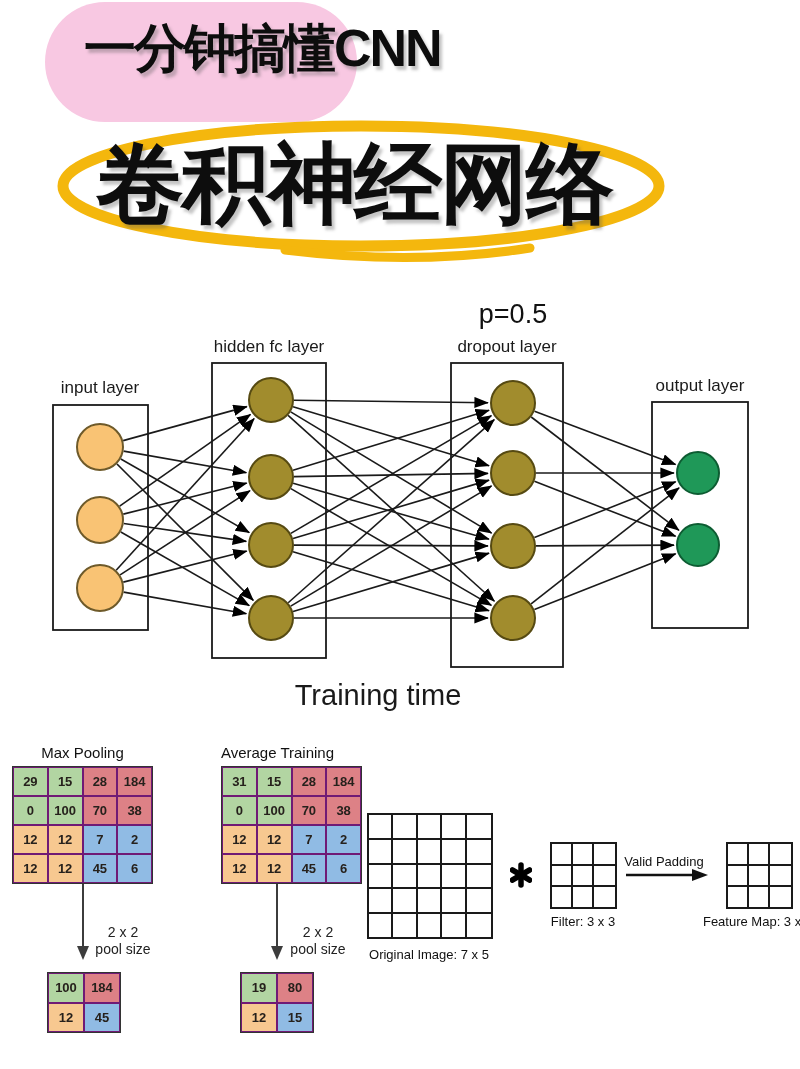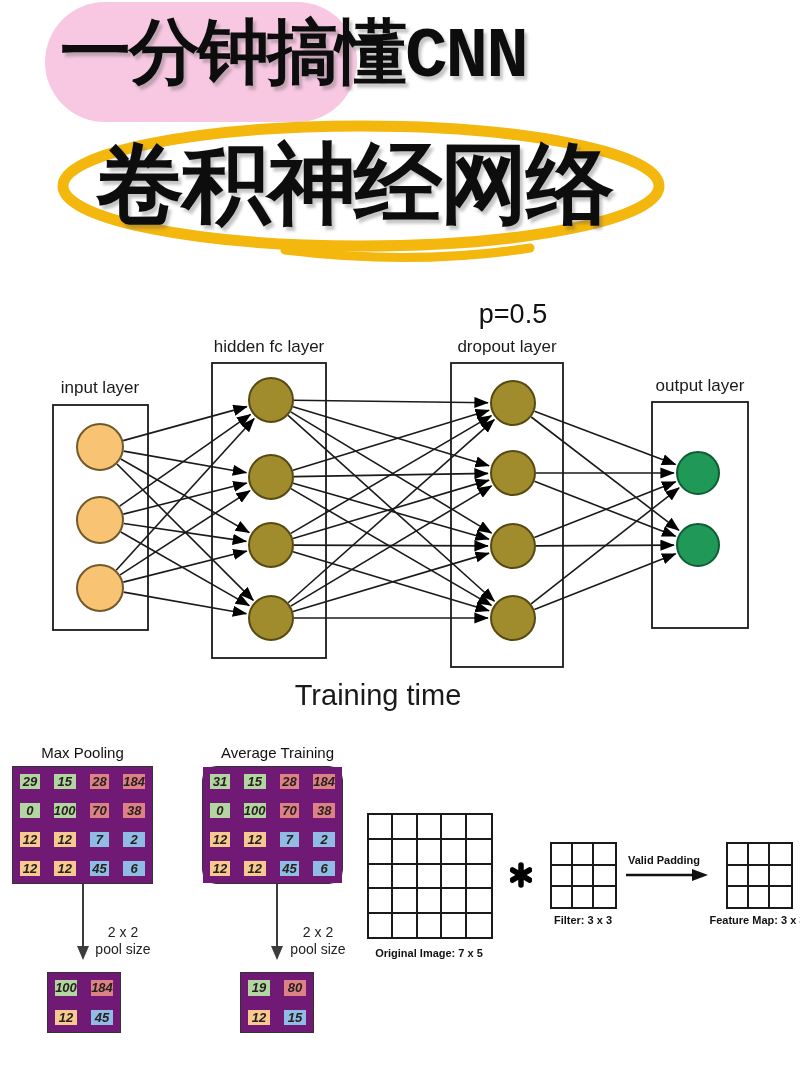--- a/index.html
+++ b/index.html
@@ -3,41 +3,41 @@
 <meta charset="utf-8">
 <style>
   * { margin:0; padding:0; box-sizing:border-box; }
   html,body { width:800px; height:1069px; background:#fff; font-family:"Liberation Sans",sans-serif; position:relative; overflow:hidden; }
   .abs { position:absolute; }
 
   
   .pink-blob { left:45px; top:2px; width:312px; height:120px; border-radius:62px; }
   .title-line { font-weight:900; color:#0d0d0d; white-space:nowrap; line-height:1;
                 text-shadow:3px 4px 3px rgba(90,90,90,.35); letter-spacing:-2px; }
-  .title-1 { left:60px; top:22px; font-size:71px;font-family:Liberation Mono, monospace; }
+  .title-1 { left:84px; top:22px; font-size:52px; }
   .title-2 { left:96px; top:140px; font-size:88px; }
 
   
   .net-svg { left:0; top:285px; }
   .net-svg text { font-family:"Liberation Sans",sans-serif; }
 
   
   .pool-title { font-size:15px; color:#111; text-align:center; }
   .pool-grid { display:grid; border:1.5px solid #333; }
-  .pcell { border:7px solid #701a75; display:flex; align-items:center; justify-content:center;
-           font-size:13px; font-weight:bold; color:#26211c;font-style:italic; }
+  .pcell { border:1px solid #701a75; display:flex; align-items:center; justify-content:center;
+           font-size:13px; font-weight:bold; color:#26211c; }
   .grid-4 { width:141px; height:118px; }
   .grid-2 { width:74px; height:61px; }
   .pool-size-label { width:70px; text-align:center; font-size:14px; color:#222; line-height:17px;margin-top:16px; }
 
   
   .egrid { display:grid; border:2px solid #1a1a1a; background:#fff; }
   .ecell { border-right:2px solid #1a1a1a; border-bottom:2px solid #1a1a1a; }
   .egrid .ecell:nth-last-child(-n+1) { }
-  .conv-label { font-weight:bold; font-size:11px; color:#111; text-align:center; white-space:nowrap; }
+  .conv-label { font-weight:normal; font-size:13px; color:#111; text-align:center; white-space:nowrap; }
 </style>
 </head>
 <body>
 
 <div class="abs pink-blob" style="background: rgb(248, 200, 226);"></div>
 
 <svg class="abs" style="left:55px; top:120px;" width="620" height="150" viewBox="0 0 620 150">
   <ellipse cx="306" cy="66" rx="298" ry="60" fill="none" stroke="#f4b70d" stroke-width="11"></ellipse>
   <path d="M 230 130 Q 360 146 475 128" fill="none" stroke="#f4b70d" stroke-width="9" stroke-linecap="round"></path>
 </svg>
@@ -142,21 +142,21 @@
 </div>
 
 <div class="abs pool-grid grid-2" style="left: 47px; top: 972px; grid-template-columns: repeat(2, 1fr);">
     <div class="pcell" style="background: rgb(178, 213, 162);">100</div>
     <div class="pcell" style="background: rgb(221, 129, 134);">184</div>
     <div class="pcell" style="background: rgb(247, 200, 144);">12</div>
     <div class="pcell" style="background: rgb(144, 187, 228);">45</div>
   </div>
 
 <div class="abs pool-title" style="left:207px; top:744px; width:141px;">Average Training</div>
-<div class="abs pool-grid grid-4" style="left: 202px; top: 766px; grid-template-columns: repeat(4, 1fr); border-radius: 14px;">
+<div class="abs pool-grid grid-4" style="left: 221px; top: 766px; grid-template-columns: repeat(4, 1fr);">
     <div class="pcell" style="background: rgb(178, 213, 162);">31</div>
     <div class="pcell" style="background: rgb(178, 213, 162);">15</div>
     <div class="pcell" style="background: rgb(221, 129, 134);">28</div>
     <div class="pcell" style="background: rgb(221, 129, 134);">184</div>
     <div class="pcell" style="background: rgb(178, 213, 162);">0</div>
     <div class="pcell" style="background: rgb(178, 213, 162);">100</div>
     <div class="pcell" style="background: rgb(221, 129, 134);">70</div>
     <div class="pcell" style="background: rgb(221, 129, 134);">38</div>
     <div class="pcell" style="background: rgb(247, 200, 144);">12</div>
     <div class="pcell" style="background: rgb(247, 200, 144);">12</div>

